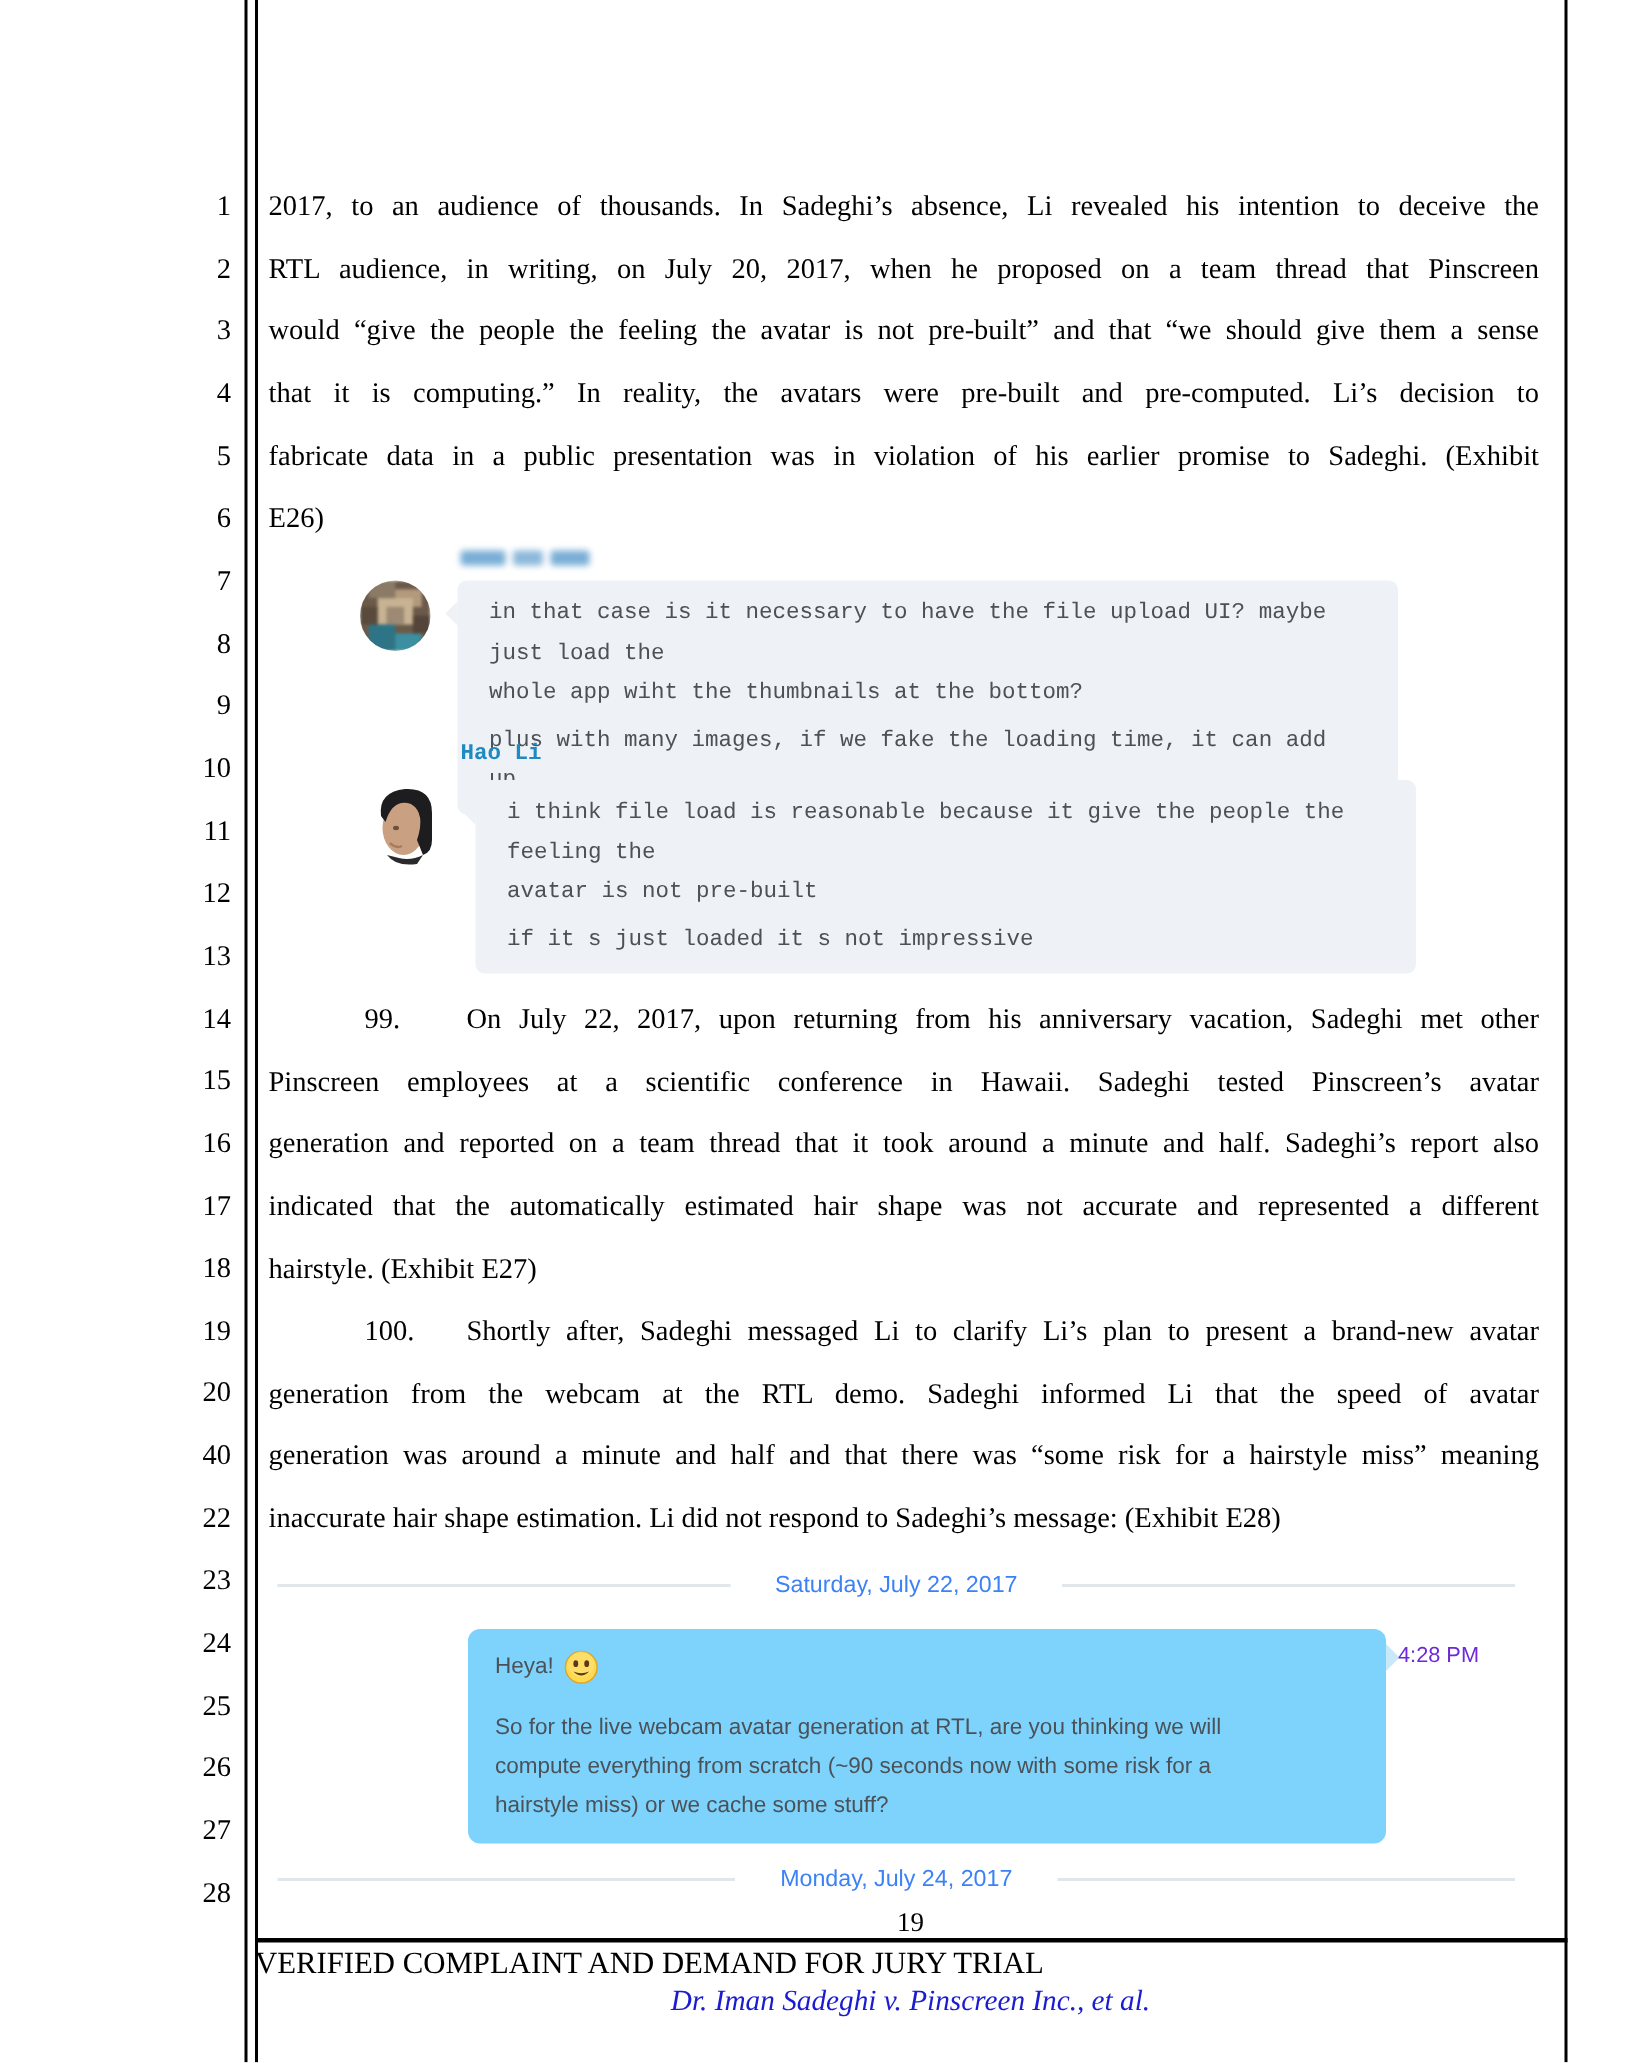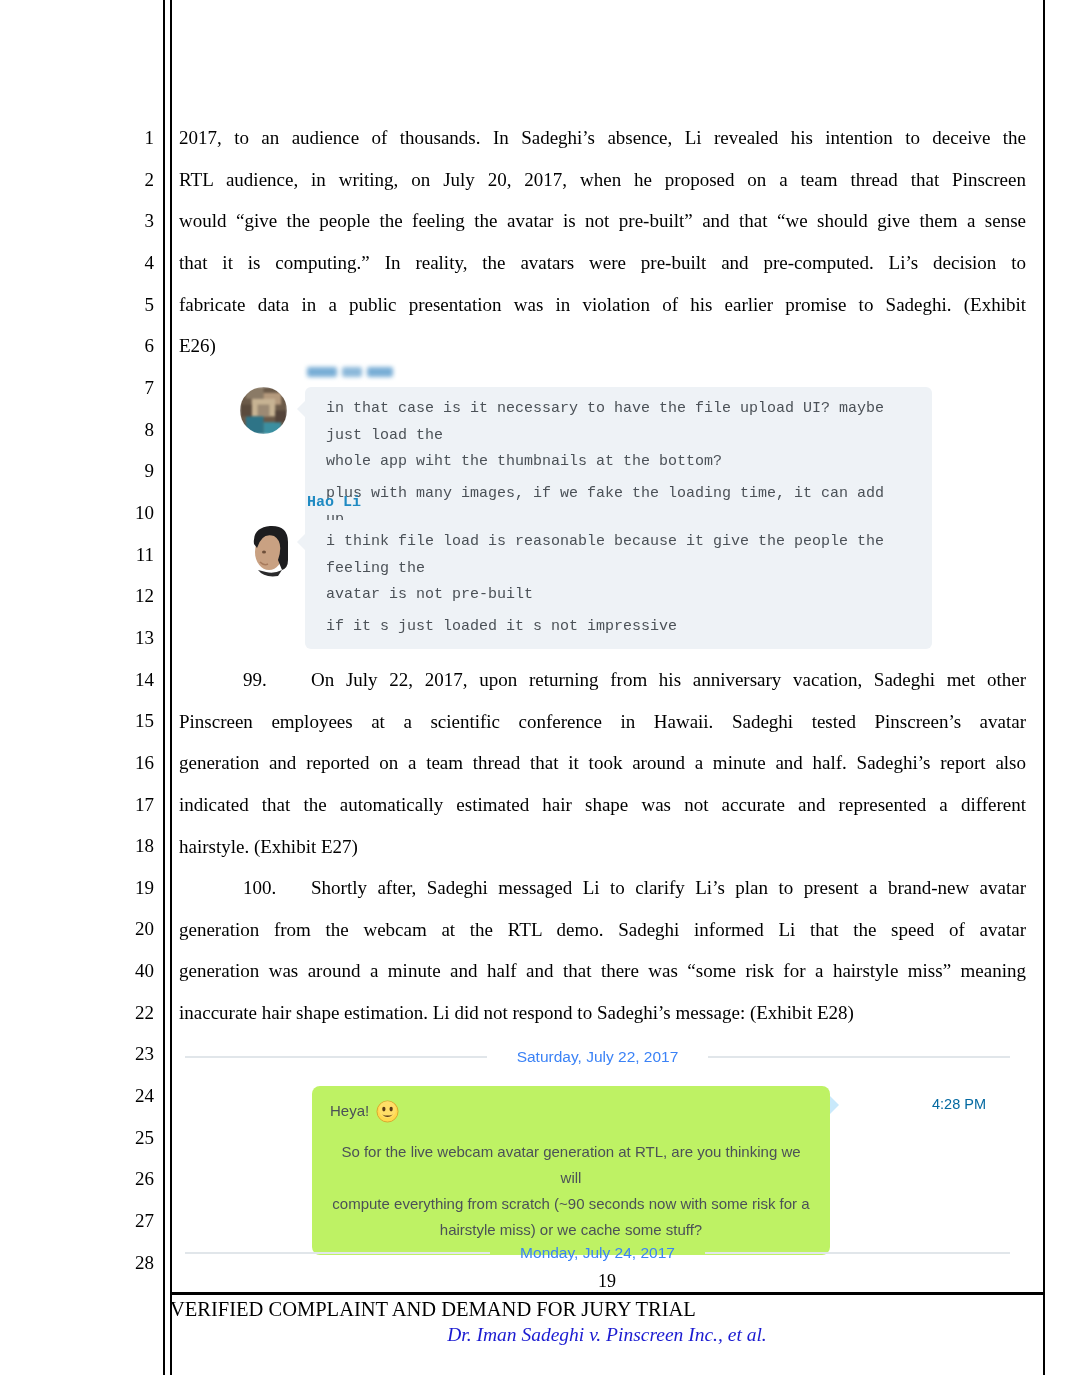--- a/index.html
+++ b/index.html
@@ -37,38 +37,38 @@
   .avatar1{position:absolute;left:4px;top:24px;width:47px;height:47px;border-radius:50%;
            overflow:hidden;}
   .avatar1 svg{filter:blur(1px);}
   .avatar2{position:absolute;left:12px;top:159px;width:44px;height:57px;}
   .sender2{position:absolute;left:71px;top:131px;font-weight:bold;color:#1f8ac2;font-size:15px;}
   .bubble{position:absolute;left:69px;width:627px;background:#eef2f6;border-radius:6px;
           padding:9px 21px;box-sizing:border-box;line-height:26.5px;}
   .bubble:before{content:"";position:absolute;left:-8px;top:14px;border:8px solid transparent;
                  border-right-color:#eef2f6;border-left:0;}
   .bub1{top:24px;min-height:94px;}
-  .bub2{top:157px;min-height:121px;}
+  .bub2{top:157px;min-height:121px;margin-left:12px;}
   .msg{margin:0 0 5px 0;}
   .msg:last-child{margin-bottom:0;}
 
   
   .chat2{position:absolute;left:185px;top:1044px;width:825px;height:230px;
          font-family:"Liberation Sans", sans-serif;font-size:15px;color:#4b5157;}
   .divider{position:absolute;left:0;right:0;display:flex;align-items:center;gap:30px;
            color:#3b82f6;font-size:15.5px;text-align:right;}
   .divider .dline{flex:1;height:2px;background:#e1e6ea;}
   .div1{top:4px;}
   .div2{top:200px;}
-  .bluebub{position:absolute;left:127px;top:42px;width:518px;background:#bef264;
-           border-radius:8px;padding:12px 18px;box-sizing:border-box;line-height:26px;text-align:center;}
+  .bluebub{position:absolute;left:127px;top:42px;width:612px;background:#7dd3fc;
+           border-radius:8px;padding:12px 18px;box-sizing:border-box;line-height:26px;}
   .bluebub:after{content:"";position:absolute;right:-9px;top:10px;border:9px solid transparent;
                  border-left-color:#c9e9fb;border-right:0;}
   .greeting{display:flex;align-items:center;gap:7px;margin-bottom:15px;}
-  .stamp{position:absolute;right:24px;top:52px;color:#0369a1;font-size:14.5px;}
+  .stamp{position:absolute;right:24px;top:52px;color:#6d28d9;font-size:14.5px;}
 
   
   .pgnum{position:absolute;left:170px;width:874px;top:1271px;text-align:center;font-size:18px;}
   .frule{position:absolute;left:170px;width:875px;top:1292px;height:3px;background:#000;}
   .ftitle{position:absolute;left:170px;width:874px;top:1298px;text-align:left;font-size:20.5px;}
   .fcase{position:absolute;left:170px;width:874px;top:1324px;text-align:center;font-size:19.5px;
          font-style:italic;color:#1b1bd1;}
 </style>
 </head>
 <body>

